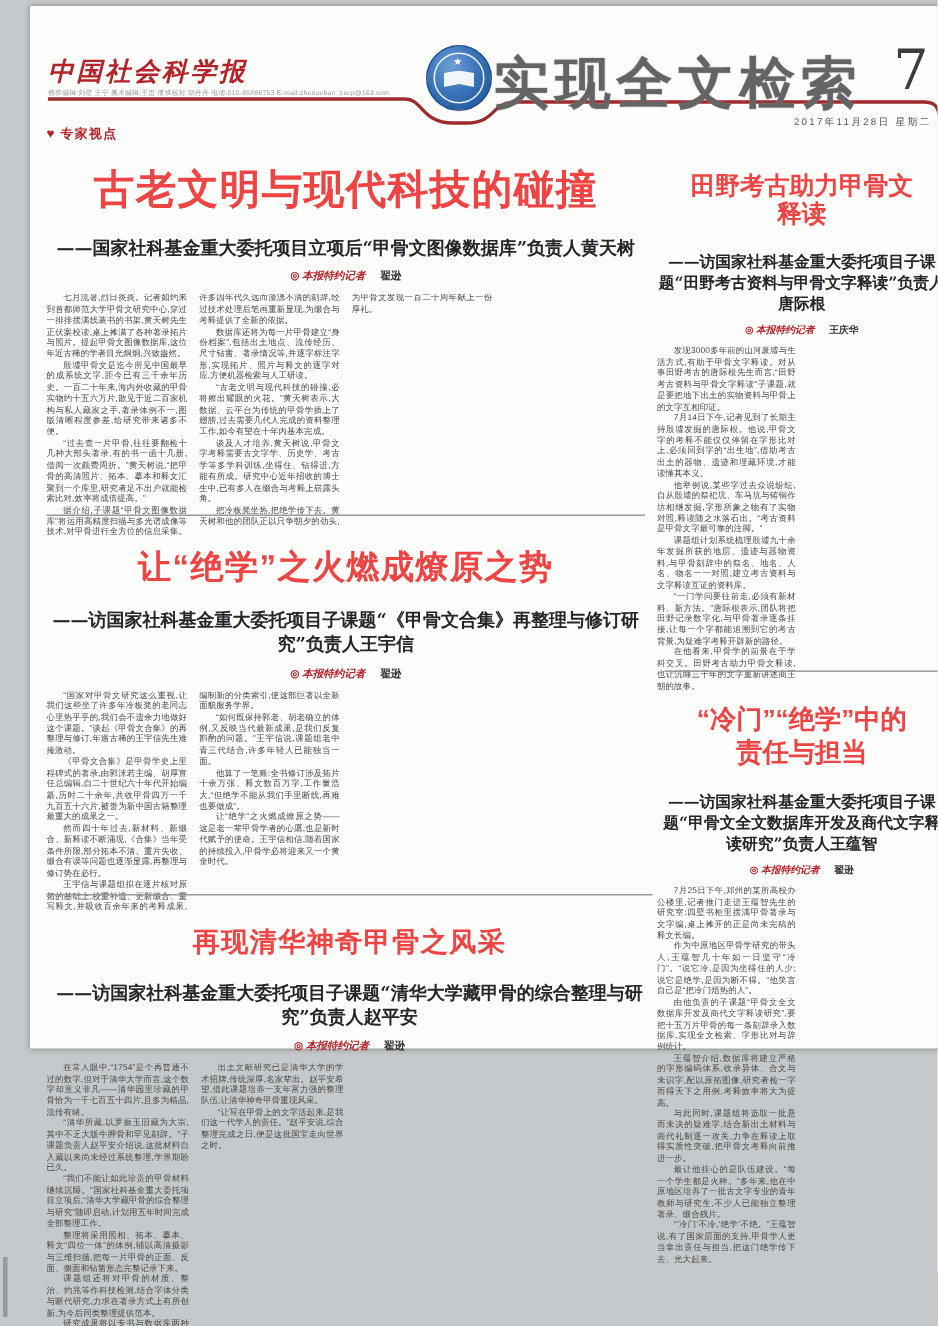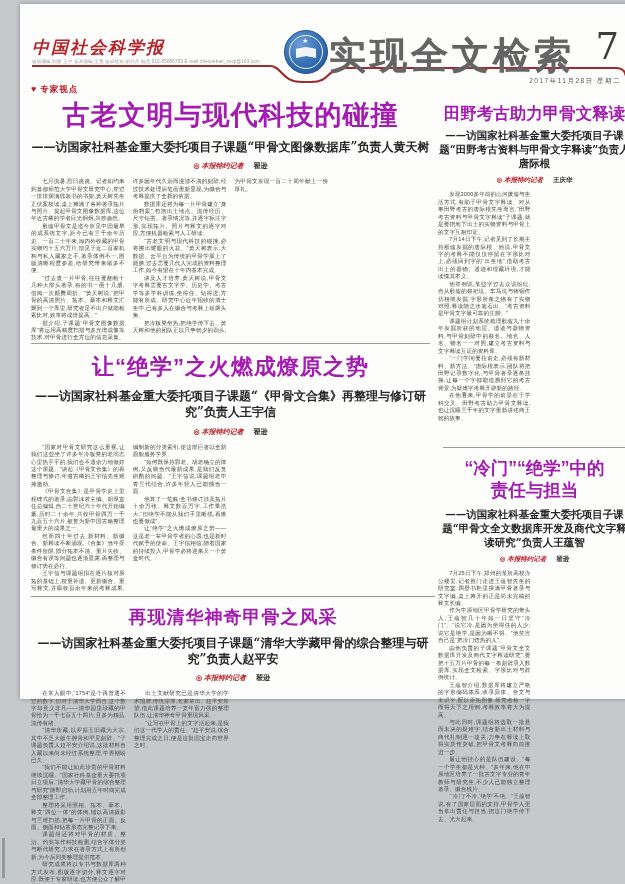--- a/index.html
+++ b/index.html
@@ -56,21 +56,21 @@
   }
   .kicker{
     position:absolute;left:11px;top:80px;
     font-size:8.5px;font-weight:bold;color:#b5232a;letter-spacing:1px;
   }
   .kicker .heart{font-size:9px;margin-right:3px;}
 
   
   .art{position:absolute;text-align:center;color:#1a1a1a;}
   .art h1{
-    margin:4px;font-weight:900;color:#a21caf;
+    margin:15px;font-weight:900;color:#ef4444;
     font-family:"Liberation Sans", sans-serif;letter-spacing:1px;line-height:1.15;
   }
   .art .sub{
     margin:0;font-family:"DejaVu Serif", serif;font-weight:bold;color:#26262a;
     line-height:1.35;
   }
   .art .byline{font-weight:bold;color:#333;}
   .art .byline .b-icon,.art .byline .b-label{color:#b5232a;}
   .art .byline .b-label{font-family:"DejaVu Serif", serif;font-style:italic;margin-right:8px;}
   .art .body{
@@ -136,21 +136,21 @@
   <div class="fund-title">实现全文检索</div>
   <div class="pageno">7</div>
   <div class="dateline">2017年11月28日  星期二</div>
 
   <div class="kicker">
     <span class="heart">♥</span><span>专家视点</span>
   </div>
 
   <div class="art a-main">
     <h1>古老文明与现代科技的碰撞</h1>
-    <p class="sub">——访国家社科基金重大委托项目子课题“甲骨文图像数据库”负责人黄天树</p>
+    <p class="sub">——国家社科基金重大委托项目立项后“甲骨文图像数据库”负责人黄天树</p>
     <div class="byline">
       <span class="b-icon">◎</span>
       <span class="b-label">本报特约记者</span>
       <span class="b-name">翟逊</span>
     </div>
     <div class="body">
         <p class="para">七月流暑,烈日炎炎。记者如约来到首都师范大学甲骨文研究中心,穿过一排排摆满线装书的书架,黄天树先生正伏案校读,桌上摊满了各种著录拓片与照片。提起甲骨文图像数据库,这位年近古稀的学者目光炯炯,兴致盎然。</p>
         <p class="para">殷墟甲骨文是迄今所见中国最早的成系统文字,距今已有三千余年历史。一百二十年来,海内外收藏的甲骨实物约十五六万片,散见于近二百家机构与私人藏家之手,著录体例不一,图版清晰程度参差,给研究带来诸多不便。</p>
         <p class="para">“过去查一片甲骨,往往要翻检十几种大部头著录,有的书一函十几册,借阅一次颇费周折。”黄天树说,“把甲骨的高清照片、拓本、摹本和释文汇聚到一个库里,研究者足不出户就能检索比对,效率将成倍提高。”</p>
         <p class="para">据介绍,子课题“甲骨文图像数据库”将运用高精度扫描与多光谱成像等技术,对甲骨进行全方位的信息采集。许多因年代久远而漫漶不清的刻辞,经过技术处理后笔画重新显现,为缀合与考释提供了全新的依据。</p>

